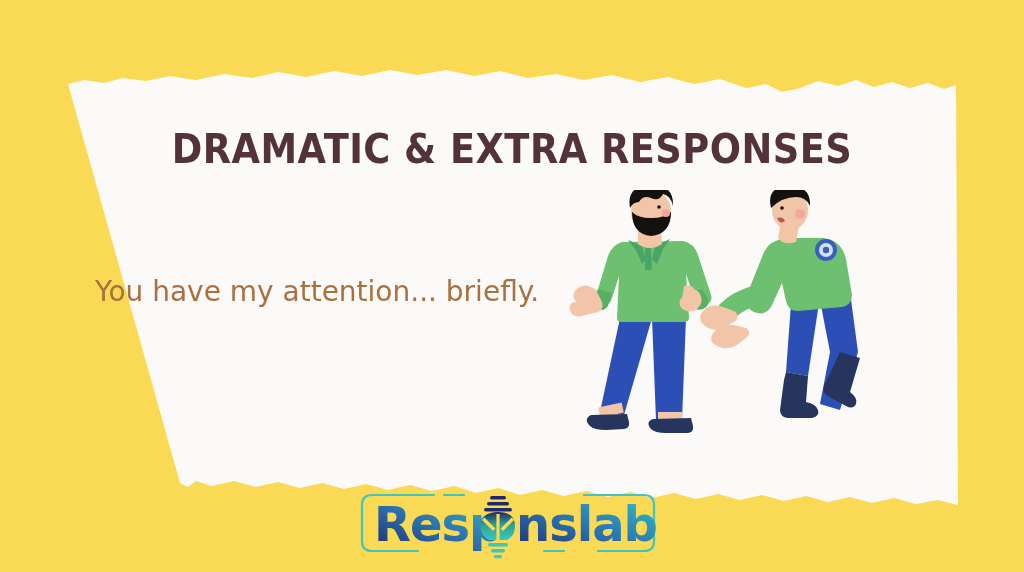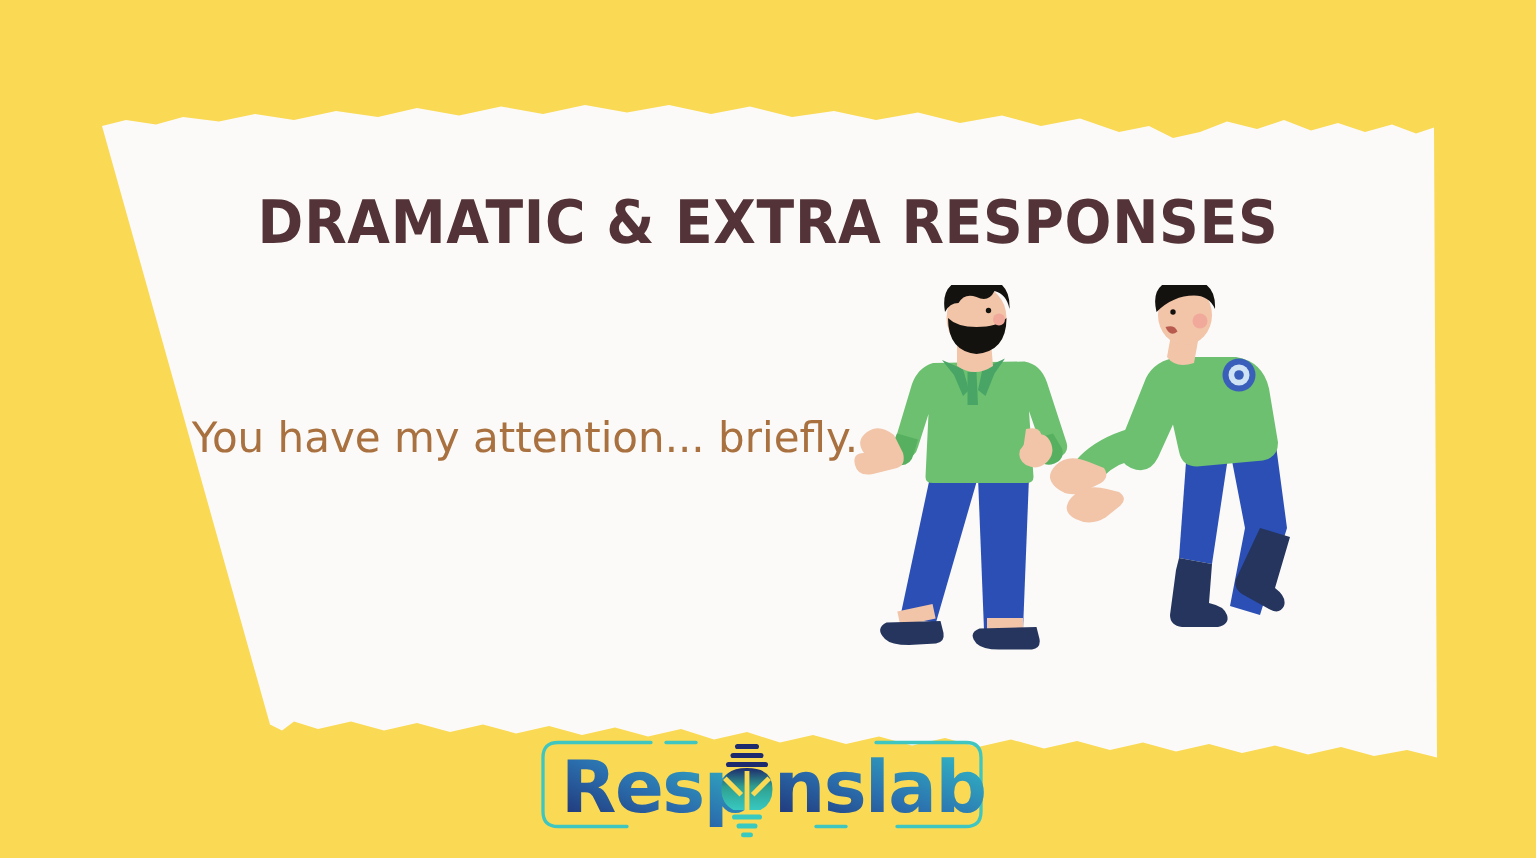--- a/index.html
+++ b/index.html
@@ -44,21 +44,21 @@
     letter-spacing: 0.5px;
     transform: scaleX(0.92);
     transform-origin: center;
     white-space: nowrap;
   }
   #quote {
     position: absolute;
     left: 95px;
     top: 270px;
     width: 510px;
-    text-align: center;
+    text-align: left;
     color: #a9713f;
     font-family: "DejaVu Sans", sans-serif;
     font-weight: 400;
     font-size: 28px;
     line-height: 1.55;
   }
   #illustration {
     position: absolute;
     left: 560px;
     top: 190px;

